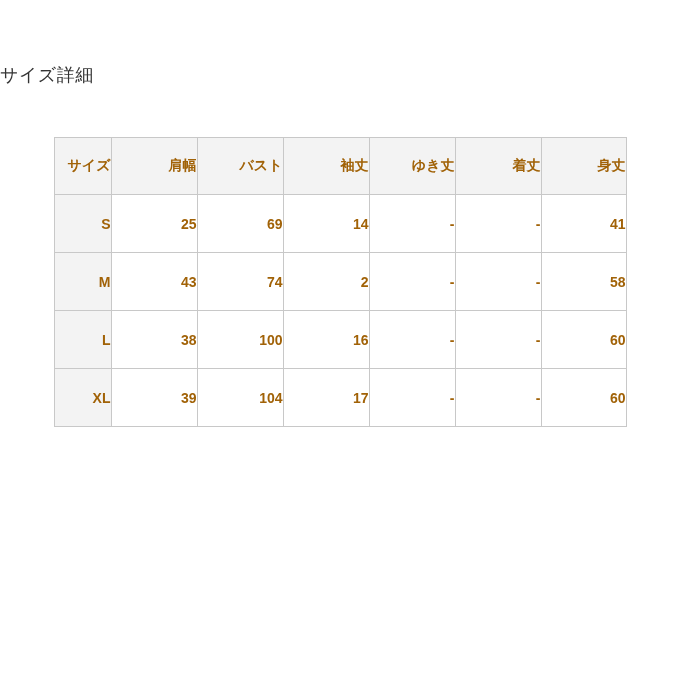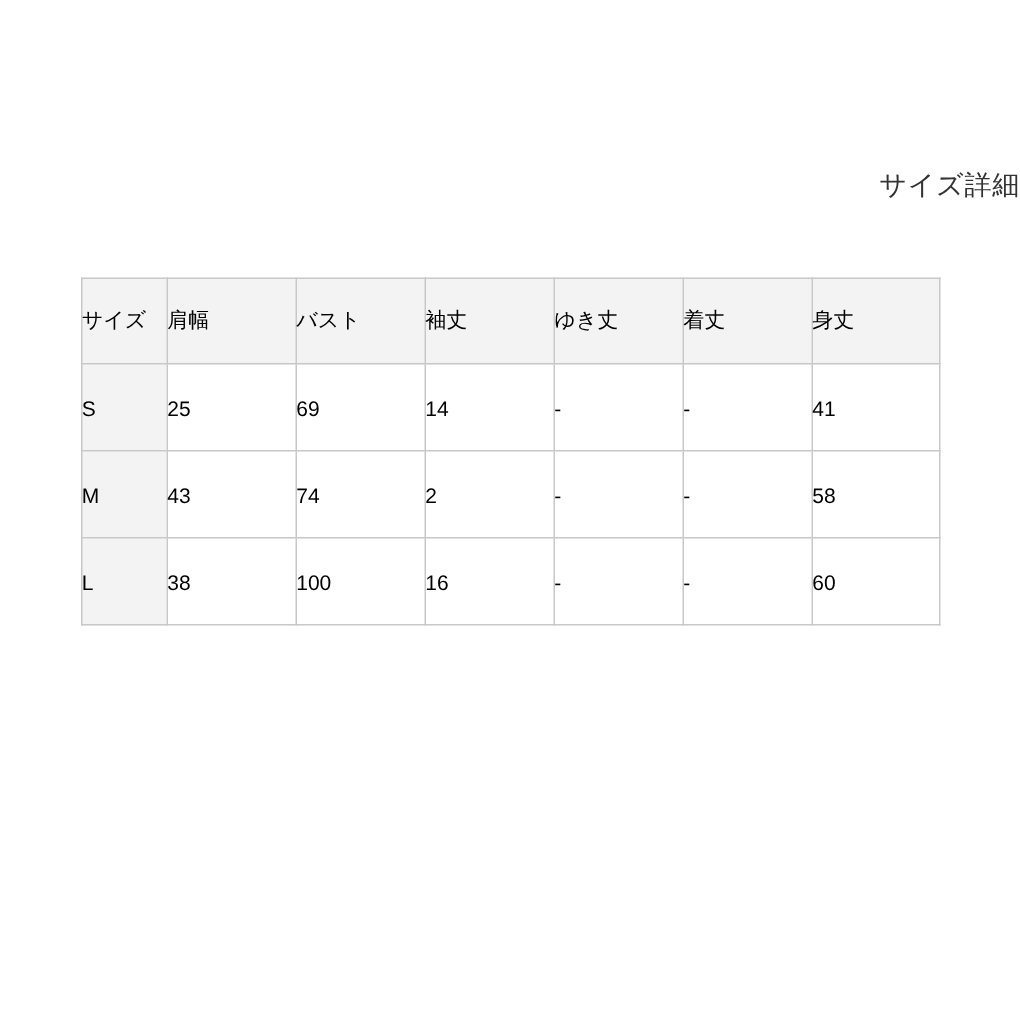--- a/index.html
+++ b/index.html
@@ -14,42 +14,41 @@
     color: #333333;
     overflow: hidden;
   }
   .page {
     position: relative;
     width: 680px;
     height: 680px;
     background: #ffffff;
   }
   .page-title {
-    padding-top: 114px;
-    text-align: right;
+    padding-top: 66px;
+    text-align: left;
     font-size: 18px;
     line-height: 18px;
     letter-spacing: 0.5px;
     color: #333333;
-    margin-left: 22px;
   }
   table.size-table {
     margin: 53px auto 0 auto;
     border-collapse: collapse;
     table-layout: fixed;
     width: 572px;
   }
   .size-table th,
   .size-table td {
     border: 1px solid #c8c8c8;
-    text-align: left;
+    text-align: right;
     vertical-align: middle;
     font-size: 14px;
-    font-weight: 400;
-    color: #000000;
+    font-weight: 700;
+    color: #a16207;
     padding: 0;
   }
   .size-table thead tr {
     height: 57px;
   }
   .size-table tbody tr {
     height: 58px;
   }
   .size-table thead th,
   .size-table tbody th {
@@ -108,16 +107,25 @@
       </tr>
       <tr>
         <th>L</th>
         <td>38</td>
         <td>100</td>
         <td>16</td>
         <td>-</td>
         <td>-</td>
         <td>60</td>
       </tr>
+      <tr>
+        <th>XL</th>
+        <td>39</td>
+        <td>104</td>
+        <td>17</td>
+        <td>-</td>
+        <td>-</td>
+        <td>60</td>
+      </tr>
     </tbody>
   </table>
 
 </div>
 
 </body></html>

